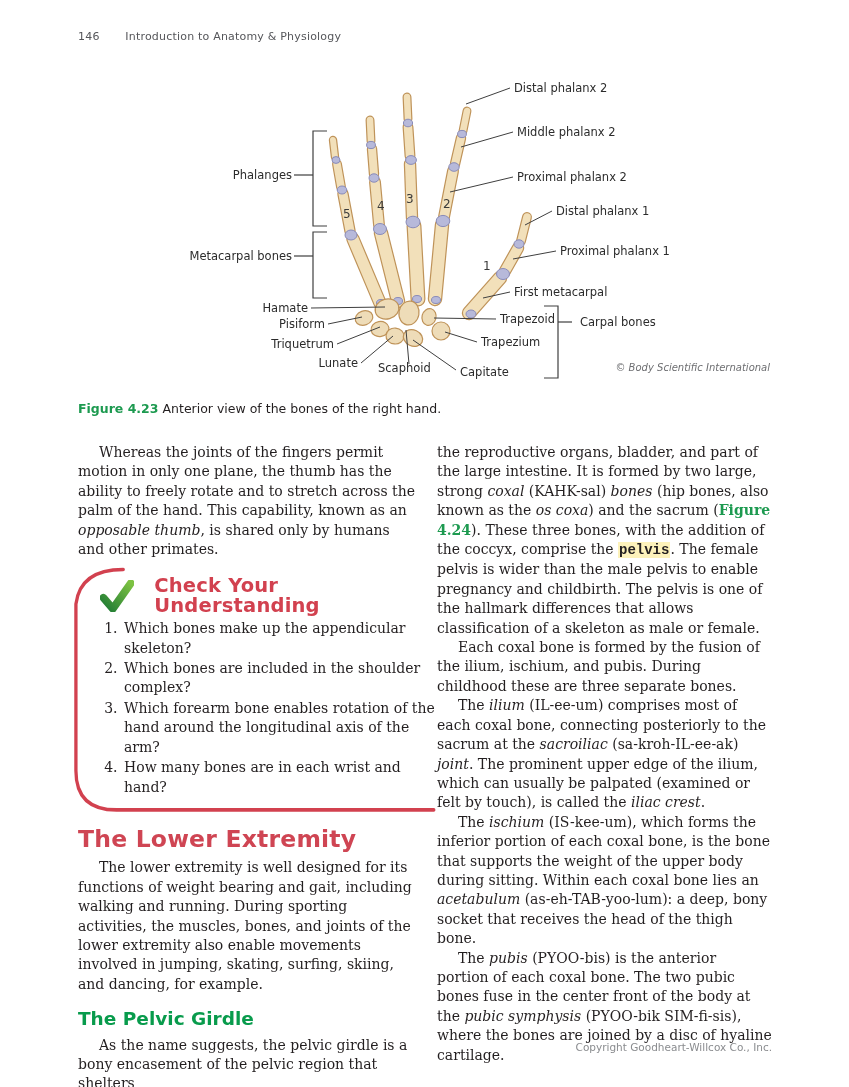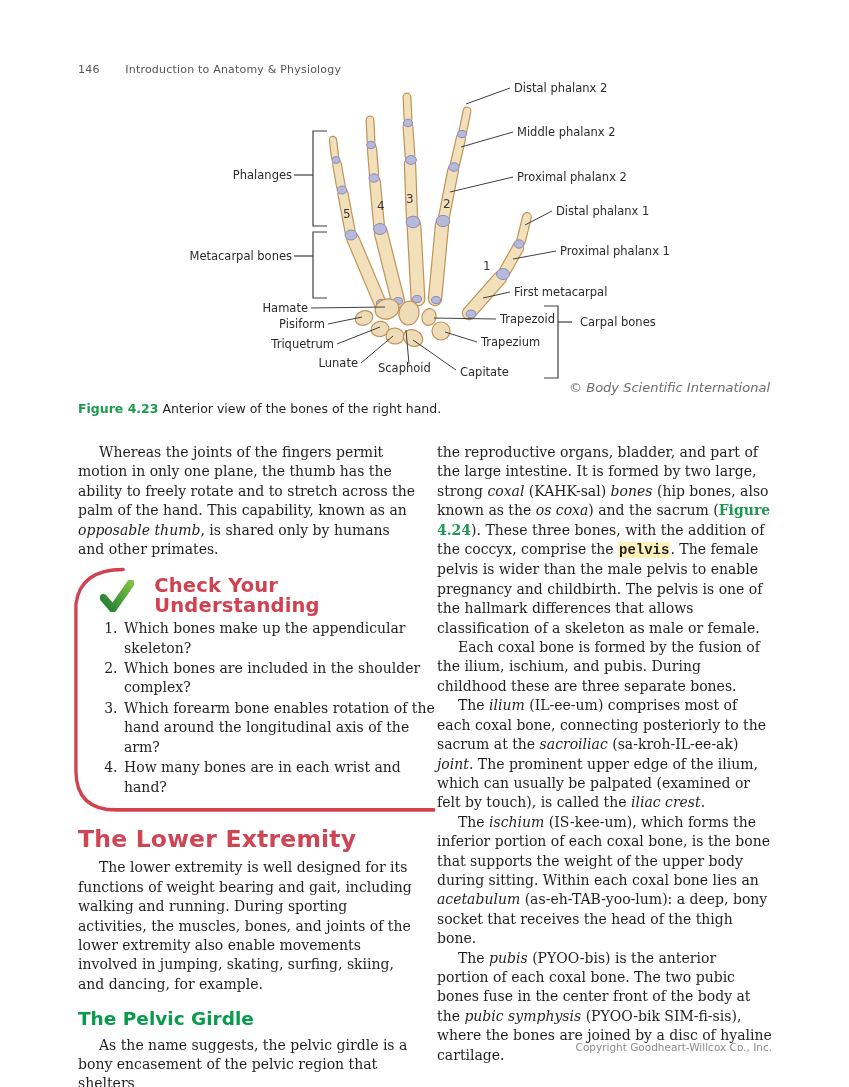--- a/index.html
+++ b/index.html
@@ -1,32 +1,32 @@
 <!DOCTYPE html>
 <html><head>
 <meta charset="utf-8">
 <style>
   html,body{margin:0;padding:0;background:#e8e8e8;}
   .page{position:relative;width:849px;height:1087px;background:#ffffff;overflow:hidden;
         font-family:"DejaVu Serif","Liberation Serif",serif;color:#231f20;}
 
   
   .hdr{position:absolute;top:30px;left:78px;font-family:"DejaVu Sans","Liberation Sans",sans-serif;
-       font-size:11px;color:#55565a;letter-spacing:.2px;margin-top:33px;}
+       font-size:11px;color:#55565a;letter-spacing:.2px;}
   .hdr .pgnum{margin-right:22px;}
 
   
   .fig{position:absolute;left:80px;top:70px;width:690px;height:332px;text-decoration:underline;}
   .fig svg.art{position:absolute;left:0;top:0;width:690px;height:332px;}
   .lb{position:absolute;font-family:"DejaVu Sans","Liberation Sans",sans-serif;
       font-size:11.5px;color:#2b2b2b;white-space:nowrap;line-height:14px;}
   .dnum{position:absolute;font-family:"DejaVu Sans","Liberation Sans",sans-serif;
         font-size:12px;color:#3a3a3a;}
-  .credit{position:absolute;right:0;top:310px;font-family:"DejaVu Sans","Liberation Sans",sans-serif;
-          font-size:13px;font-style:italic;color:#6d6e71;}
+  .credit{position:absolute;right:0;top:292px;font-family:"DejaVu Sans","Liberation Sans",sans-serif;
+          font-size:10px;font-style:italic;color:#6d6e71;}
 
   .l-dp2{left:434px;top:11px}
   .l-mp2{left:437px;top:55px}
   .l-pp2{left:437px;top:100px}
   .l-dp1{left:476px;top:134px}
   .l-pp1{left:480px;top:174px}
   .l-fm {left:434px;top:215px}
   .l-tzd{left:420px;top:242px}
   .l-cb {left:500px;top:245px}
   .l-tzm{left:401px;top:265px}

